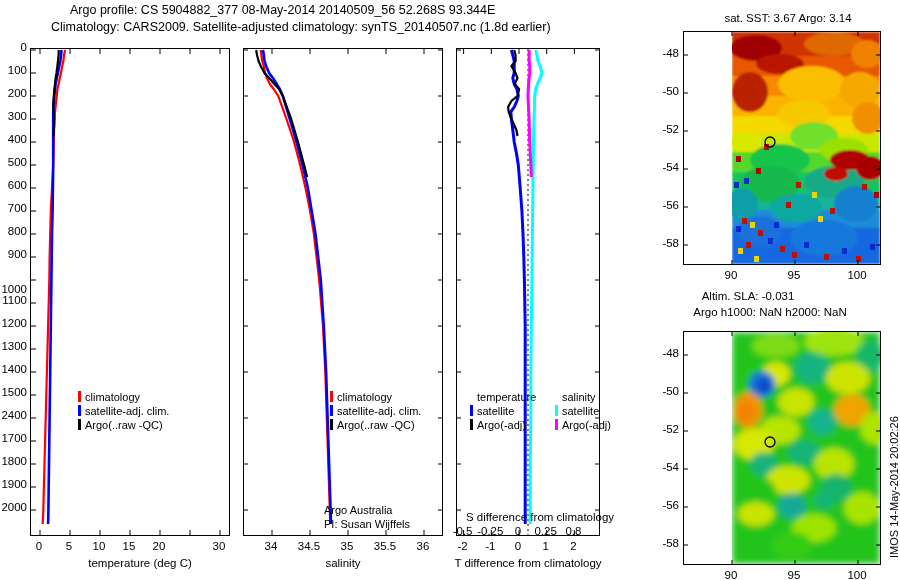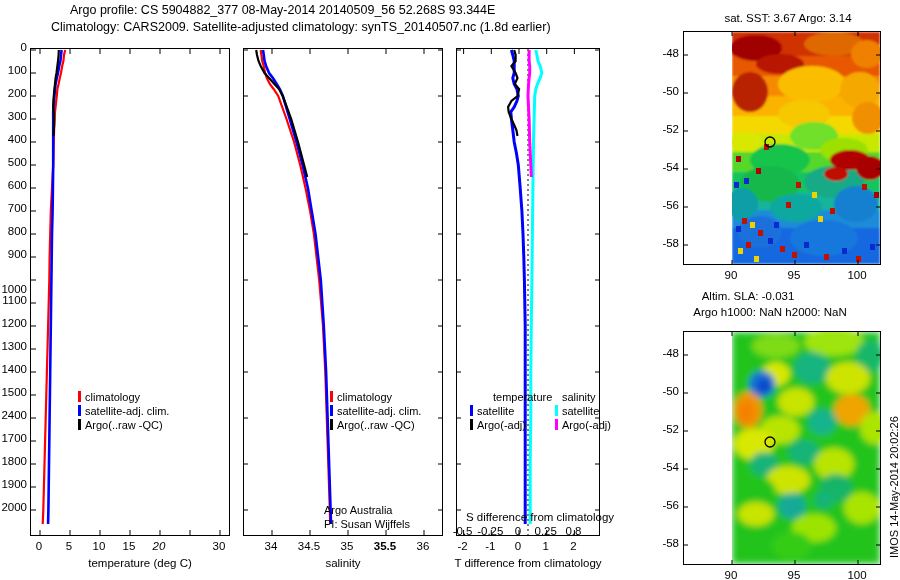--- a/index.html
+++ b/index.html
@@ -93,21 +93,21 @@
   <div class="tick" style="position:absolute;right:0;top:384px;">1700</div>
   <div class="tick" style="position:absolute;right:0;top:407px;">1800</div>
   <div class="tick" style="position:absolute;right:0;top:430px;text-align:center;">1900</div>
   <div class="tick" style="position:absolute;right:0;top:453px;">2000</div>
 </div>
 <div class="abs" style="left:30px;top:540px;width:200px;">
   <div class="tick" style="position:absolute;left:9px;transform:translateX(-50%);">0</div>
   <div class="tick" style="position:absolute;left:39px;transform:translateX(-50%);">5</div>
   <div class="tick" style="position:absolute;left:69px;transform:translateX(-50%);">10</div>
   <div class="tick" style="position:absolute;left:99px;transform:translateX(-50%);">15</div>
-  <div class="tick" style="position:absolute;left:129px;transform:translateX(-50%);font-style:italic;">20</div>
+  <div class="tick" style="position:absolute;left:129px;transform:translateX(-50%);">20</div>
   <div class="tick" style="position:absolute;left:159px;transform:translateX(-50%);margin-top:48px;">25</div>
   <div class="tick" style="position:absolute;left:189px;transform:translateX(-50%);">30</div>
 </div>
 <div class="abs axlbl" style="left:140px;top:557px;transform:translateX(-50%);">temperature (deg C)</div>
 
 <div class="abs" style="left:78px;top:391px;">
   <div class="legendtxt"><span class="swatch" style="background:#ff0000"></span><span>climatology</span></div>
   <div class="legendtxt" style="margin-top:2px;"><span class="swatch" style="background:#0000ff"></span><span>satellite-adj. clim.</span></div>
   <div class="legendtxt" style="margin-top:2px;"><span class="swatch" style="background:#000000"></span><span>Argo(..raw -QC)</span></div>
 </div>
@@ -153,21 +153,21 @@
 
     <polyline fill="none" stroke="#0000ff" stroke-width="2.6" points="19.0,1 19.8,6 20.5,12 22.1,17 25.1,24 28.9,29 32.7,35 35.8,40 38.8,47 45.7,70 52.5,93 58.6,116 63.9,139 67.7,162 71.5,185 76.8,231 79.8,277 82.1,323 83.6,369 85.1,415 86.6,461 87.0,475"></polyline>
 
     <polyline fill="none" stroke="#000000" stroke-width="2.2" points="12.2,1 13.0,6 14.5,12 16.7,17 20.5,24 25.1,29 30.4,35 35.0,40 38.8,47 47.2,70 54.0,93 60.1,116 63.2,128"></polyline>
   </svg>
 </div>
 <div class="abs" style="left:243px;top:540px;width:200px;">
   <div class="tick" style="position:absolute;left:28px;transform:translateX(-50%);">34</div>
   <div class="tick" style="position:absolute;left:66px;transform:translateX(-50%);">34.5</div>
   <div class="tick" style="position:absolute;left:104px;transform:translateX(-50%);">35</div>
-  <div class="tick" style="position:absolute;left:142px;transform:translateX(-50%);font-weight:bold;">35.5</div>
+  <div class="tick" style="position:absolute;left:142px;transform:translateX(-50%);">35.5</div>
   <div class="tick" style="position:absolute;left:180px;transform:translateX(-50%);">36</div>
 </div>
 <div class="abs axlbl" style="left:343px;top:557px;transform:translateX(-50%);">salinity</div>
 
 <div class="abs" style="left:330px;top:391px;">
   <div class="legendtxt"><span class="swatch" style="background:#ff0000"></span><span>climatology</span></div>
   <div class="legendtxt" style="margin-top:2px;"><span class="swatch" style="background:#0000ff"></span><span>satellite-adj. clim.</span></div>
   <div class="legendtxt" style="margin-top:2px;"><span class="swatch" style="background:#000000"></span><span>Argo(..raw -QC)</span></div>
 </div>
 
@@ -234,21 +234,21 @@
 <div class="abs" style="left:456px;top:540px;width:144px;">
   <div class="tick" style="position:absolute;left:6.6px;transform:translateX(-50%);">-2</div>
   <div class="tick" style="position:absolute;left:34.3px;transform:translateX(-50%);">-1</div>
   <div class="tick" style="position:absolute;left:62px;transform:translateX(-50%);">0</div>
   <div class="tick" style="position:absolute;left:89.7px;transform:translateX(-50%);">1</div>
   <div class="tick" style="position:absolute;left:117.4px;transform:translateX(-50%);">2</div>
 </div>
 <div class="abs axlbl" style="left:528px;top:557px;transform:translateX(-50%);">T difference from climatology</div>
 
 <div class="abs" style="left:470px;top:391px;">
-  <div class="legendtxt" style="padding-left:7px;margin-left:16px;">temperature</div>
+  <div class="legendtxt" style="padding-left:7px;">temperature</div>
   <div class="legendtxt" style="margin-top:2px;"><span class="swatch" style="background:#0000ff"></span><span>satellite</span></div>
   <div class="legendtxt" style="margin-top:2px;"><span class="swatch" style="background:#000000"></span><span>Argo(-adj)</span></div>
 </div>
 <div class="abs" style="left:555px;top:391px;">
   <div class="legendtxt" style="padding-left:7px;">salinity</div>
   <div class="legendtxt" style="margin-top:2px;"><span class="swatch" style="background:#00ffff"></span><span>satellite</span></div>
   <div class="legendtxt" style="margin-top:2px;"><span class="swatch" style="background:#ff00ff"></span><span>Argo(-adj)</span></div>
 </div>
 
 <div class="abs axlbl" style="left:788px;top:12px;transform:translateX(-50%);">sat. SST: 3.67 Argo: 3.14</div>

